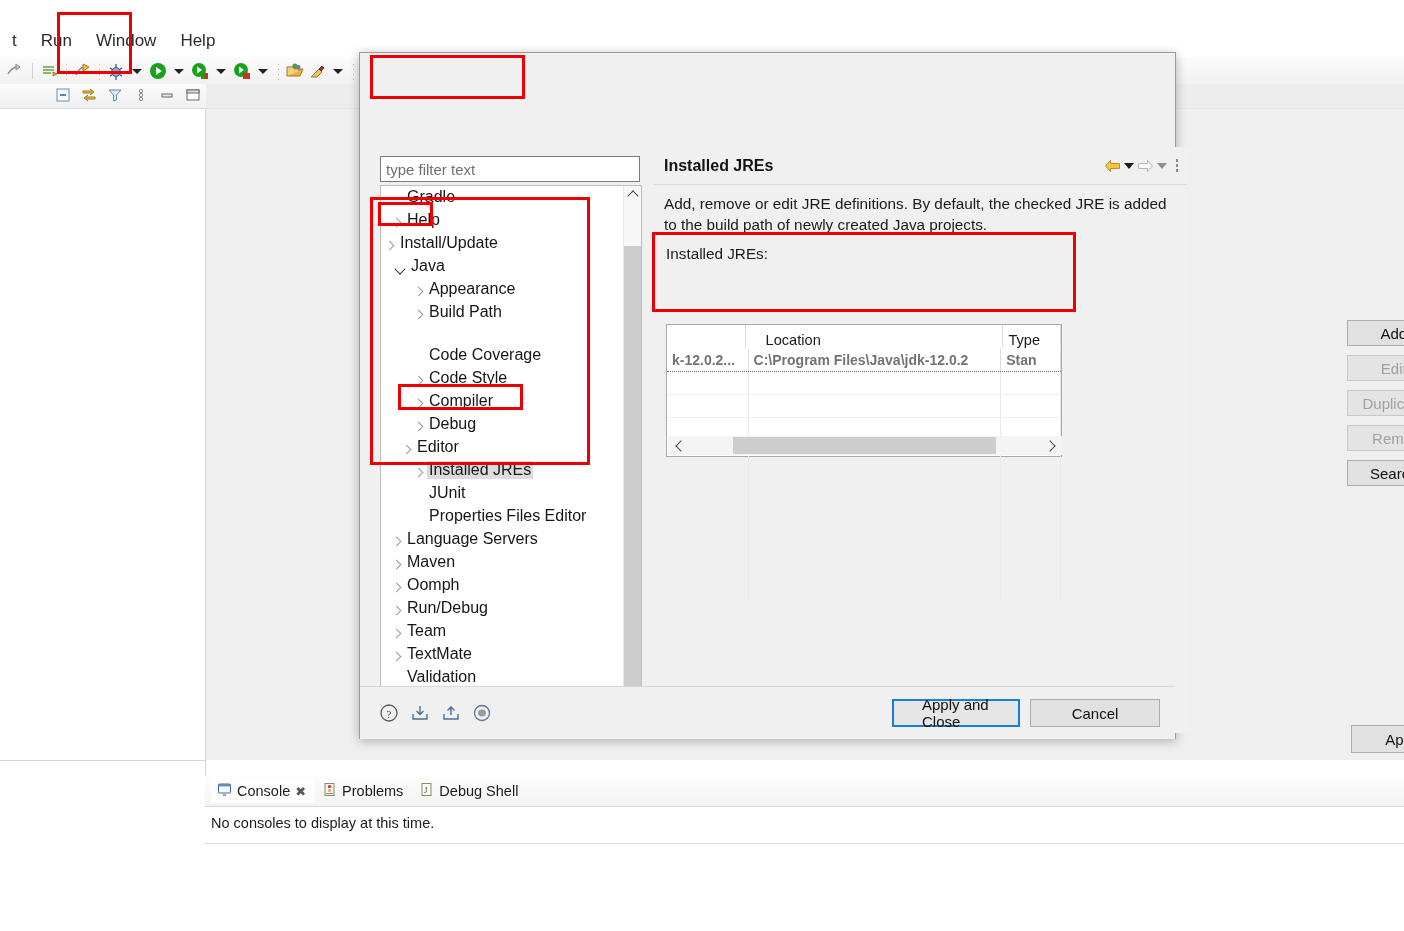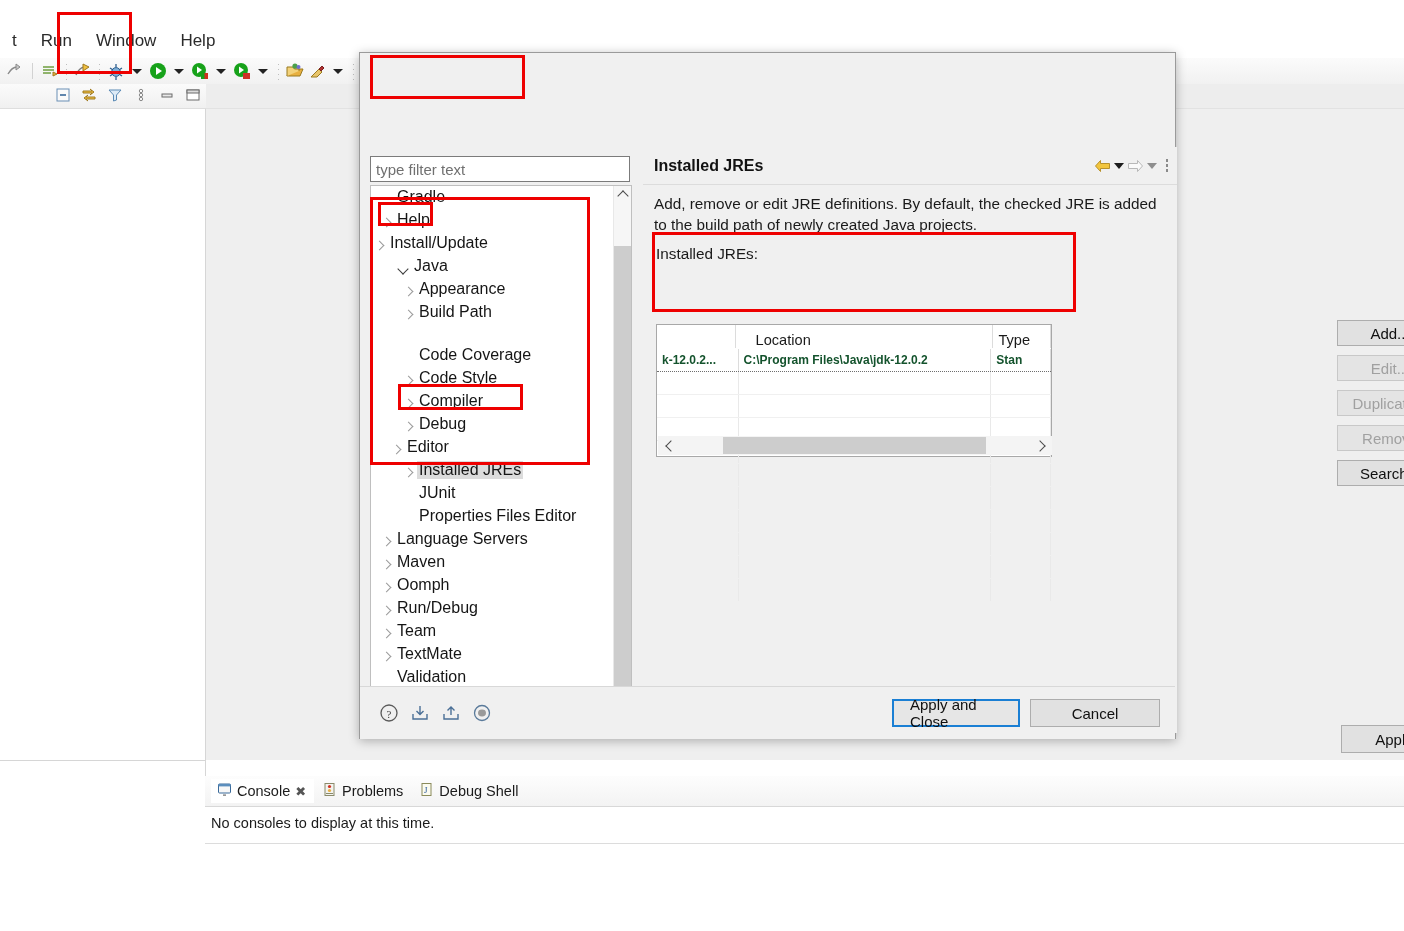--- a/index.html
+++ b/index.html
@@ -69,21 +69,21 @@
   .wbtns{margin-left:auto;display:flex;height:47px;}
   .wbtn{width:46px;height:47px;display:flex;align-items:center;justify-content:center;}
   .wb-min{width:14px;height:1px;background:#b9b9b9;}
   .wb-max{width:13px;height:13px;border:1.4px solid #252525;}
   .wb-close{position:relative;width:16px;height:16px;}
   .wb-close:before,.wb-close:after{content:"";position:absolute;left:0;top:7px;width:16px;height:1.4px;background:#1a1a1a;}
   .wb-close:before{transform:rotate(45deg);}
   .wb-close:after{transform:rotate(-45deg);}
 
   
-  .dlg-body{position:absolute;left:4px;top:47px;width:815px;height:586px;}
+  .dlg-body{position:absolute;left:14px;top:47px;width:815px;height:586px;}
   .filter-box{position:absolute;left:6px;top:56px;width:260px;height:26px;
     border:1px solid #7b7b7b;background:#fff;font-size:15px;color:#707070;
     padding:0 0 0 5px;line-height:26px;box-sizing:border-box;}
   .tree-wrap{position:absolute;left:6px;top:85px;width:262px;height:535px;
     background:#fff;border:1px solid #bfbfbf;box-sizing:border-box;overflow:hidden;}
   .tree{position:absolute;left:0;top:0;width:244px;height:533px;padding-top:2px;box-sizing:border-box;}
   .trow{height:23px;display:flex;align-items:flex-start;font-size:16px;color:#151515;white-space:nowrap;}
   .arr{width:16px;height:23px;flex:none;position:relative;}
   .arr.has:after{content:"";position:absolute;left:4px;top:7.5px;width:6px;height:6px;
      border-right:1.6px solid #9a9a9a;border-top:1.6px solid #9a9a9a;transform:rotate(45deg);}
@@ -114,21 +114,21 @@
   .rdesc{position:absolute;left:11px;top:46px;width:510px;font-size:15.3px;color:#1a1a1a;line-height:21px;}
   .rlabel{position:absolute;left:13px;top:98px;font-size:15.3px;color:#1a1a1a;}
 
   
   .tbl{position:absolute;left:13px;top:177px;width:396px;height:133px;
      background:#fff;border:1px solid #a8a8a8;box-sizing:border-box;}
   .tbl-head{height:23px;display:flex;font-size:14.6px;color:#1a1a1a;background:#fff;
     border-bottom:1px solid #ffffff;position:relative;}
   .th{display:flex;align-items:flex-end;padding-left:5px;overflow:hidden;box-sizing:border-box;
     border-right:1px solid #dcdcdc;height:23px;}
-  .tbl-row{height:22px;display:flex;font-size:12px;font-weight:bold;color:#14532d;
+  .tbl-row{height:22px;display:flex;font-size:14px;font-weight:bold;color:#737373;
     border-bottom:1px dotted #6e6e6e;}
   .td{display:flex;align-items:center;padding-left:5px;overflow:hidden;white-space:nowrap;
     box-sizing:border-box;border-right:1px solid #dcdcdc;}
   .tbl-empty{height:22px;border-bottom:1px solid #f0f0f0;display:flex;}
   .tde{border-right:1px solid #e9e9e9;box-sizing:border-box;}
   .hscroll{position:absolute;left:1px;bottom:1px;width:394px;height:19px;background:#f4f4f4;
     display:flex;align-items:center;}
   .hs-arrow{width:22px;height:19px;display:flex;align-items:center;justify-content:center;}
   .hchev{width:7px;height:7px;border-right:1.8px solid #4a4a4a;border-bottom:1.8px solid #4a4a4a;}
   .hchev.left{transform:rotate(135deg);margin-left:3px;}
@@ -146,21 +146,21 @@
      border:1px solid #adadad;font-size:15px;color:#101010;box-sizing:border-box;}
 
   
   .dlg-foot{position:absolute;left:0;top:633px;width:815px;height:52px;background:#f0f0f0;
      border-top:1px solid #d8d8d8;display:flex;align-items:center;}
   .foot-icons{display:flex;align-items:center;gap:11px;margin-left:19px;}
   .fi{width:20px;height:20px;}
   .foot-btns{margin-left:auto;display:flex;gap:10px;margin-right:15px;}
   .fbtn{height:28px;display:flex;align-items:center;justify-content:center;
      background:#e1e1e1;border:1px solid #adadad;font-size:15px;color:#101010;
-     padding:0 16px;box-sizing:border-box;}
+     padding:0 28px;box-sizing:border-box;}
   .fbtn.default{border:2px solid #1a7fd4;background:#e6e6e6;}
 
   
   .anno{position:absolute;border:3px solid #ee0000;box-sizing:border-box;pointer-events:none;}
 </style>
 </head>
 <body>
 
 <div id="ide">
 
@@ -350,21 +350,21 @@
             <span class="tlabel">Gradle</span>
           </div>
           <div class="trow" style="padding-left: 8px;">
             <span class="arr has"></span>
             <span class="tlabel">Help</span>
           </div>
           <div class="trow" style="padding-left: 1px;">
             <span class="arr has"></span>
             <span class="tlabel">Install/Update</span>
           </div>
-          <div class="trow" style="padding-left: 25px;">
+          <div class="trow" style="padding-left: 12px;">
             <span class="arr open"></span>
             <span class="tlabel">Java</span>
           </div>
           <div class="trow" style="padding-left: 30px;">
             <span class="arr has"></span>
             <span class="tlabel">Appearance</span>
           </div>
           <div class="trow" style="padding-left: 30px;">
             <span class="arr has"></span>
             <span class="tlabel">Build Path</span>

